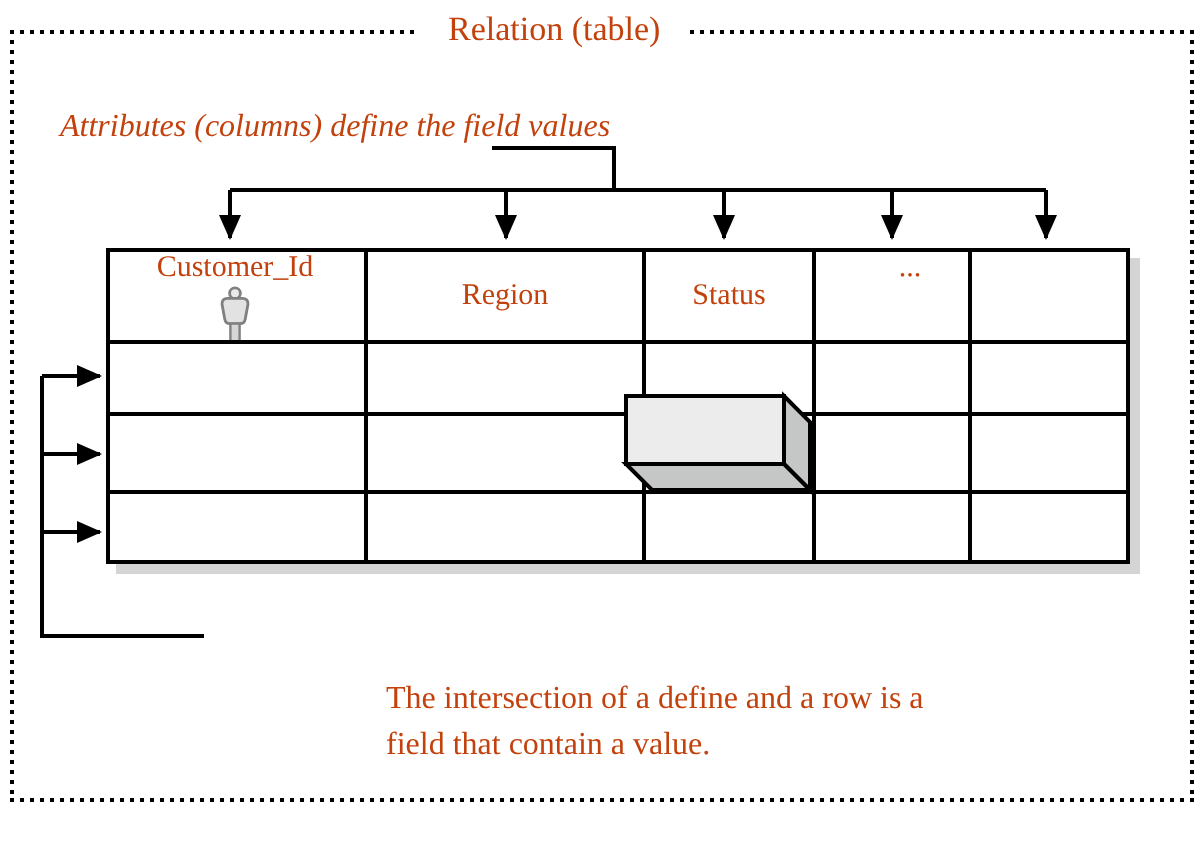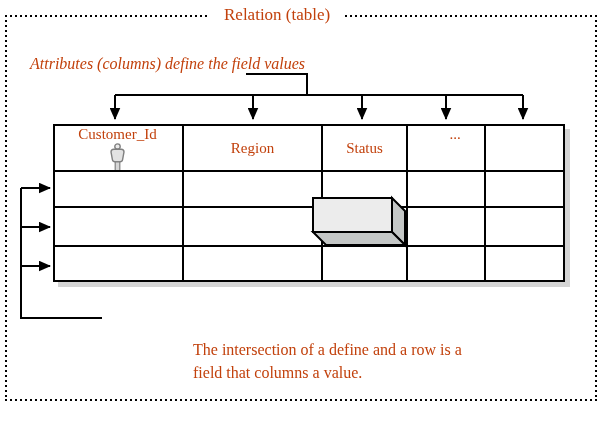--- a/index.html
+++ b/index.html
@@ -120,16 +120,16 @@
     <g stroke="#000" stroke-width="2" stroke-linejoin="miter">
       <path d="M392 198 L405 211 L405 245 L392 232 Z" fill="#c4c7c6"></path>
       <path d="M313 232 L392 232 L405 245 L326 245 Z" fill="#c4c7c6"></path>
       <path d="M313 198 L392 198 L392 232 L313 232 Z" fill="#ececec"></path>
     </g>
   </svg>
 
 
   <div class="note note-intersection">
     <div>The intersection of a define and a row is a</div>
-    <div>field that columns a value.</div>
+    <div>field that contain a value.</div>
   </div>
 
 </div>
 
 </body></html>

